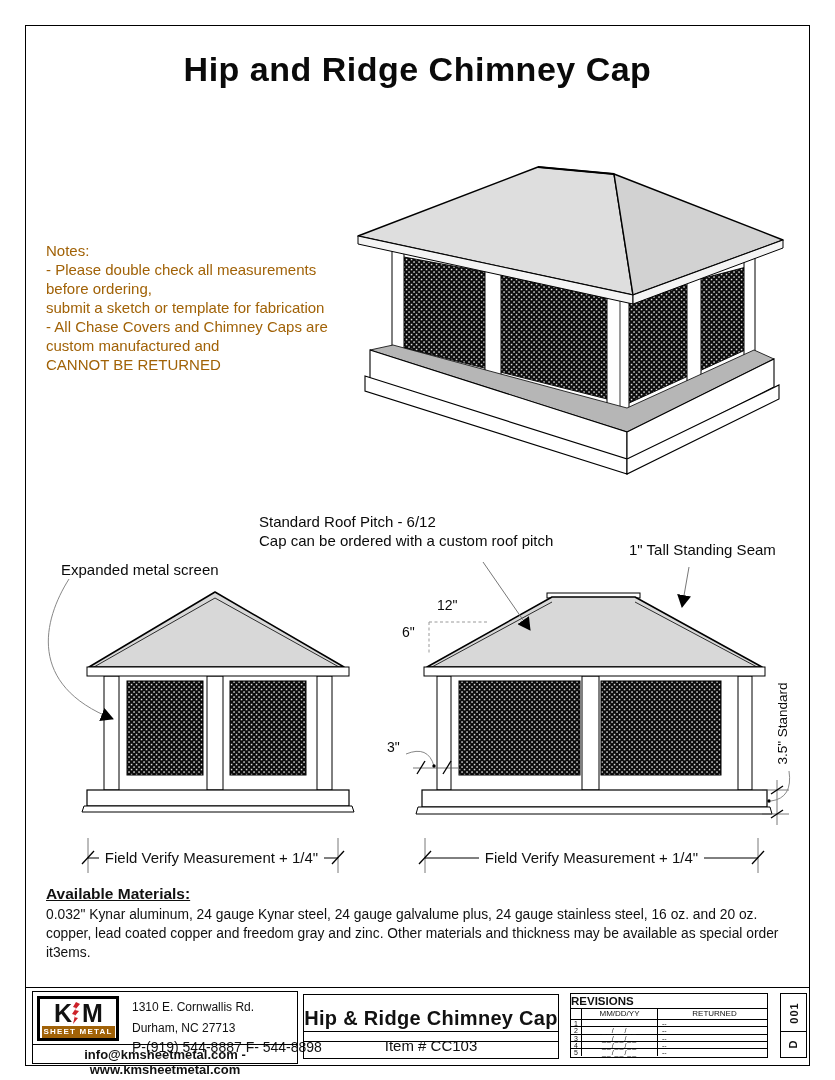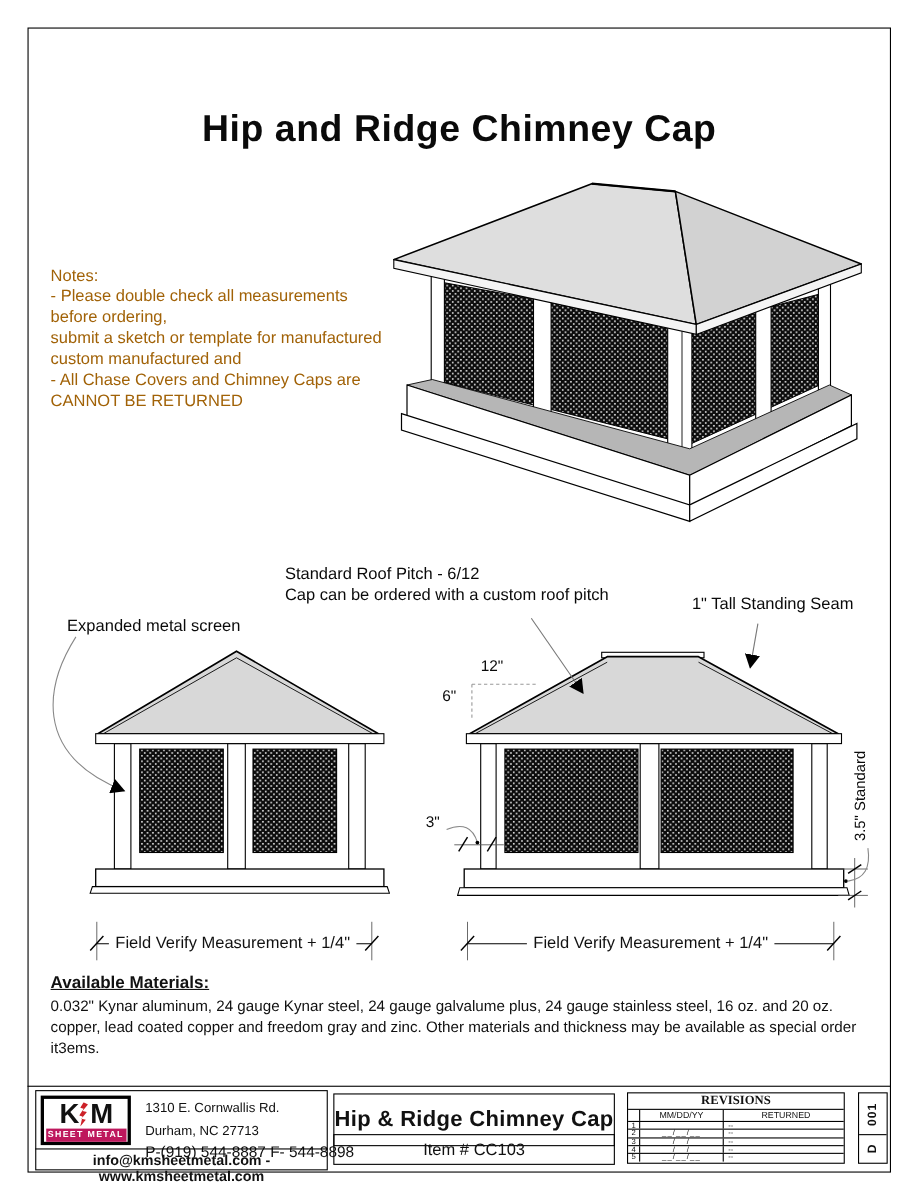--- a/index.html
+++ b/index.html
@@ -4,21 +4,21 @@
 <style>
   * { margin:0; padding:0; box-sizing:border-box; }
   html,body { background:#fff; }
   body { font-family:"Liberation Sans", sans-serif; color:#111; }
   .page { position:relative; width:835px; height:1080px; background:#fff; overflow:hidden; }
   .abs { position:absolute; }
 
   .frame { left:25px; top:25px; width:785px; height:1041px; border:1.6px solid #000; }
   .footer-sep { left:25px; top:987px; width:785px; border-top:1.6px solid #000; }
 
-  .title { left:25px; top:50px; width:785px; text-align:center; font-size:34px; font-weight:600; letter-spacing:.5px; color:#0a0a0a;margin-top:48px; }
+  .title { left:25px; top:50px; width:785px; text-align:center; font-size:34px; font-weight:600; letter-spacing:.5px; color:#0a0a0a; }
 
   .notes { left:46px; top:241px; font-size:15px; line-height:19px; color:#a16207; z-index:10; }
 
   .lbl { font-size:15px; color:#0a0a0a; z-index:10; }
   .lbl-pitch { left:259px; top:512px; line-height:19px; }
   .lbl-seam  { left:629px; top:541px; }
   .lbl-screen{ left:61px;  top:561px; }
   .dim { font-size:14px; color:#0a0a0a; z-index:10; }
   .dim-12 { left:437px; top:597px; }
   .dim-6  { left:402px; top:624px; }
@@ -34,30 +34,30 @@
 
   svg.draw { position:absolute; z-index:1; }
   svg.overlay { position:absolute; left:25px; top:495px; z-index:5; pointer-events:none; }
 
   
   .left-block { left:32px; top:991px; width:266px; height:73px; border:1.5px solid #000; }
   .left-divider { left:32px; top:1044px; width:266px; border-top:1.2px solid #000; }
   .contact { left:34px; top:1047px; width:262px; text-align:center; font-size:13px; font-weight:700; }
   .logo-box { left:37px; top:996px; width:82px; height:45px; border:3px solid #000; background:#fff; padding:1.5px; display:flex; flex-direction:column; }
   .logo-letters { flex:1; display:flex; align-items:center; justify-content:center; gap:1px; font-size:25px; font-weight:900; letter-spacing:-1px; line-height:1; }
-  .logo-band { height:12px; background:#be185d; color:#fff; font-size:8px; font-weight:800; text-align:center; letter-spacing:1.2px; line-height:12px; }
+  .logo-band { height:12px; background:#a16207; color:#fff; font-size:8px; font-weight:800; text-align:center; letter-spacing:1.2px; line-height:12px; }
   .addr { left:132px; top:997px; }
   .addr-1, .addr-2 { font-size:12px; line-height:21px; font-weight:500; }
   .addr-3 { font-size:14px; line-height:17px; font-weight:500; }
 
   .tb-title { left:303px; top:994px; width:256px; height:48px; border:1.5px solid #000; display:flex; align-items:center; justify-content:center; font-size:20px; font-weight:700; letter-spacing:.3px; }
   .tb-item  { left:303px; top:1031px; width:256px; height:28px; border:1.5px solid #000; display:flex; align-items:center; justify-content:center; font-size:15px; }
 
   .rev { left:570px; top:993px; width:198px; height:65px; border:1.3px solid #000; background:#fff; }
-  .rev-title { height:15px; border-bottom:1px solid #000; text-align:center; font-size:11.5px; font-weight:600; line-height:14px;font-family:Liberation Serif, serif; }
+  .rev-title { height:15px; border-bottom:1px solid #000; font-size:11.5px; font-weight:600; line-height:14px; }
   .rev-head { display:flex; height:11px; border-bottom:1px solid #000; }
   .rev-row  { display:flex; height:7.3px; border-bottom:1px solid #000; font-size:7px; line-height:7px; }
   .rev-row:last-child { border-bottom:none; }
   .rev-c-num  { width:11px; border-right:1px solid #000; text-align:center; }
   .rev-c-date { width:76px; border-right:1px solid #000; text-align:center; }
   .rev-c-rem  { flex:1; padding-left:4px; text-align:left; }
   .rev-head .rev-c-date, .rev-head .rev-c-rem { font-size:8px; line-height:10px; font-weight:500; text-align:center; }
   .rev-date-txt { letter-spacing:1px; }
 
   .sheet-box { left:780px; top:993px; width:27px; height:65px; border:1.5px solid #000; }
@@ -71,23 +71,23 @@
 <div class="page">
 
   <div class="abs frame"></div>
 
   <div class="abs title">Hip and Ridge Chimney Cap</div>
 
   <div class="abs notes">
     <div>Notes:</div>
     <div> - Please double check all measurements</div>
     <div>before ordering,</div>
-    <div>submit a sketch or template for manufactured</div>
+    <div>submit a sketch or template for fabrication</div>
+    <div> - All Chase Covers and Chimney Caps are</div>
     <div>custom manufactured and</div>
-    <div> - All Chase Covers and Chimney Caps are</div>
     <div>    CANNOT BE RETURNED</div>
   </div>
 
   <svg class="draw" style="left:330px;top:148px;" width="478" height="335" viewBox="0 0 478 335">
     <defs>
       <pattern id="mesh3d" width="5" height="5" patternUnits="userSpaceOnUse">
         <rect width="5" height="5" fill="#0c0c0c"></rect>
         <rect x="0.8" y="0.8" width="1.5" height="1.5" fill="#ddd"></rect>
         <rect x="3.3" y="3.3" width="1.5" height="1.5" fill="#ddd"></rect>
       </pattern>

